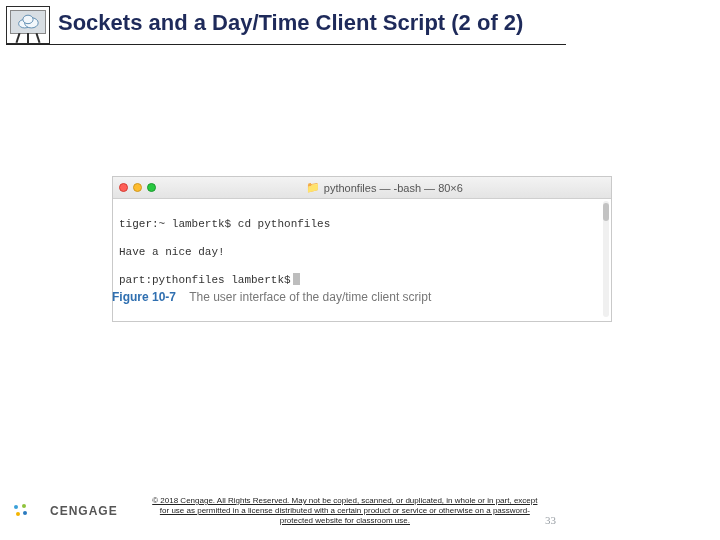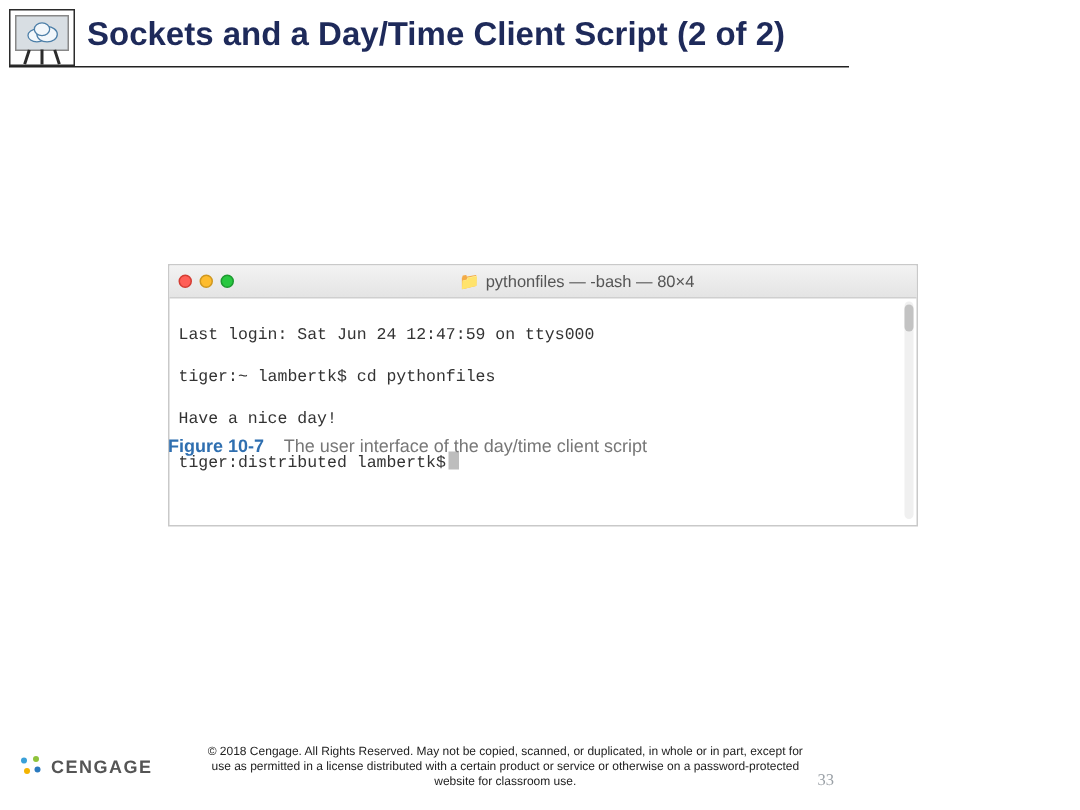--- a/index.html
+++ b/index.html
@@ -76,27 +76,28 @@
     font-size: 12px; color: #777;
   }
   .caption .fig { color:#2f6fb0; font-weight:600; margin-right:10px;margin-top:33px; }
 
   
   .footer {
     position: absolute; left: 0; right: 0; bottom: 14px;
     display: flex; align-items: center;
   }
   .brand {
-    display: flex; align-items: center; margin-left: 12px; gap:4px;
+    display: flex; align-items: center; margin-left: 12px; gap:20px;
   }
   .brand-mark svg { display:block; }
   .brand-text { font-size: 12px; letter-spacing: 1px; color:#555; font-weight:600; }
   .copyright {
     flex:1; text-align:center; font-size:8px; line-height:10px; color:#222;
     padding: 0 30px;
+    text-decoration: underline;
   }
   .pagenum {
     position:absolute; right:16px; bottom:14px;
     font-size:11px; color:#9aa0a6;font-family:Liberation Serif, serif;
   }
 </style>
 </head>
 <body>
 
 <div class="slide">
@@ -121,28 +122,27 @@
 
   <div class="term-wrap">
     <div class="term-titlebar">
       <div class="traffic">
         <span class="dot red"></span>
         <span class="dot yel"></span>
         <span class="dot grn"></span>
       </div>
       <div class="center">
         <span class="folder-glyph">📁</span>
-        <span>pythonfiles — -bash — 80×4</span>
+        <span>pythonfiles — -bash — 80×6</span>
       </div>
     </div>
     <div class="term-body">
-<span class="term-line">Last login: Sat Jun 24 12:47:59 on ttys000</span>
 <span class="term-line">tiger:~ lambertk$ cd pythonfiles</span>
 <span class="term-line">Have a nice day!</span>
-<span class="term-line"><span>tiger:distributed lambertk$</span><span class="cursor"></span></span>
+<span class="term-line"><span>part:pythonfiles lambertk$</span><span class="cursor"></span></span>
     </div>
     <div class="term-scrollbar">
         <div class="thumb"></div>
       </div>
   </div>
 
   <div class="caption">
     <span class="fig">Figure 10-7</span>
     <span>The user interface of the day/time client script</span>
   </div>

